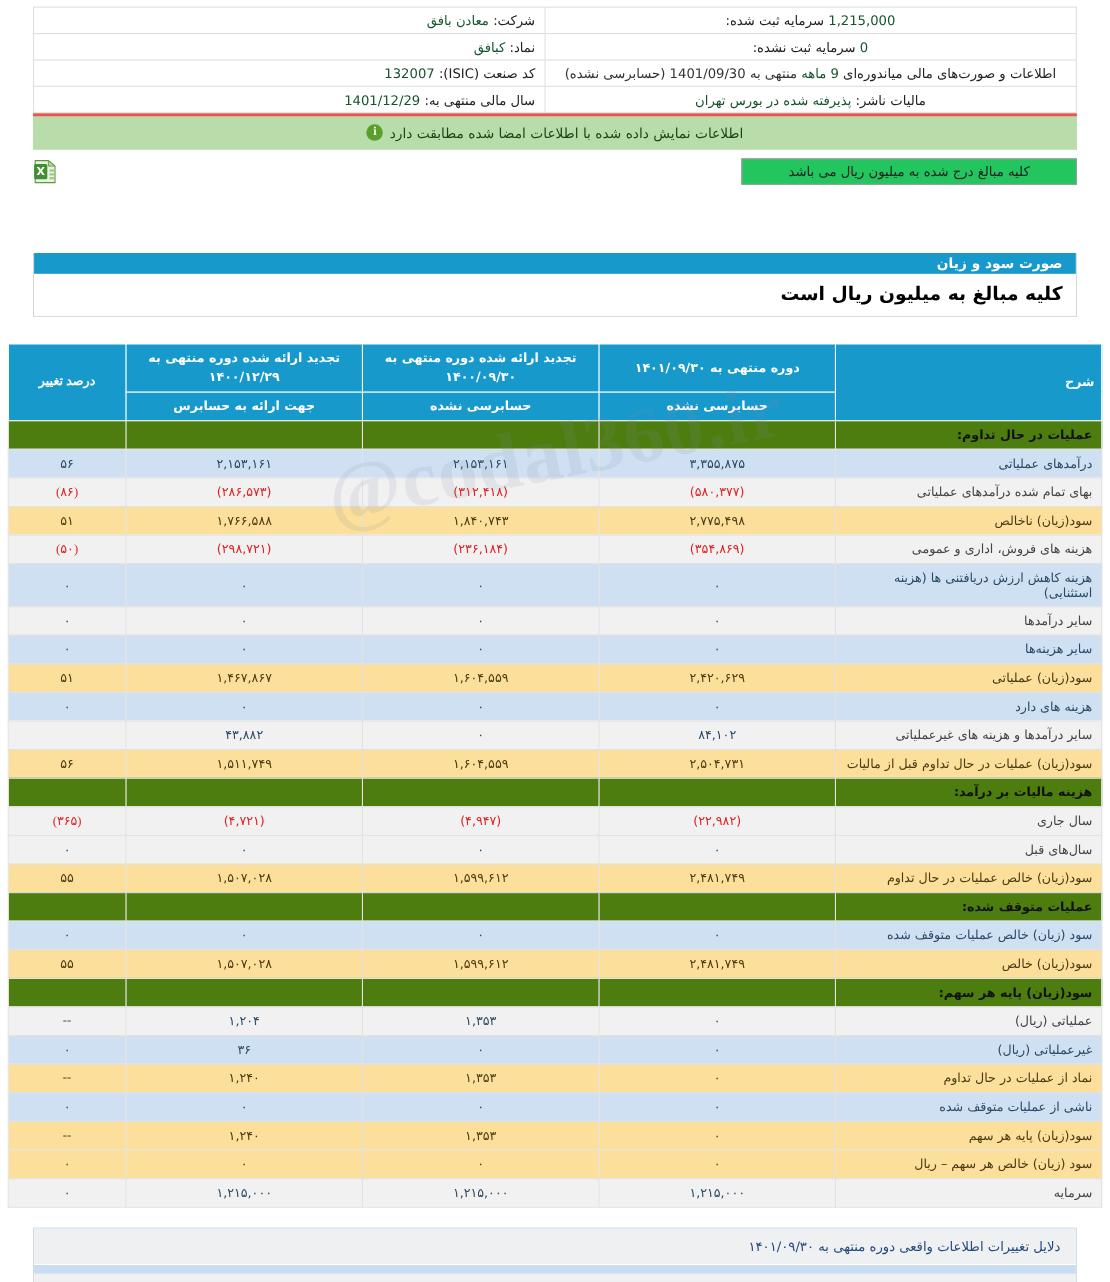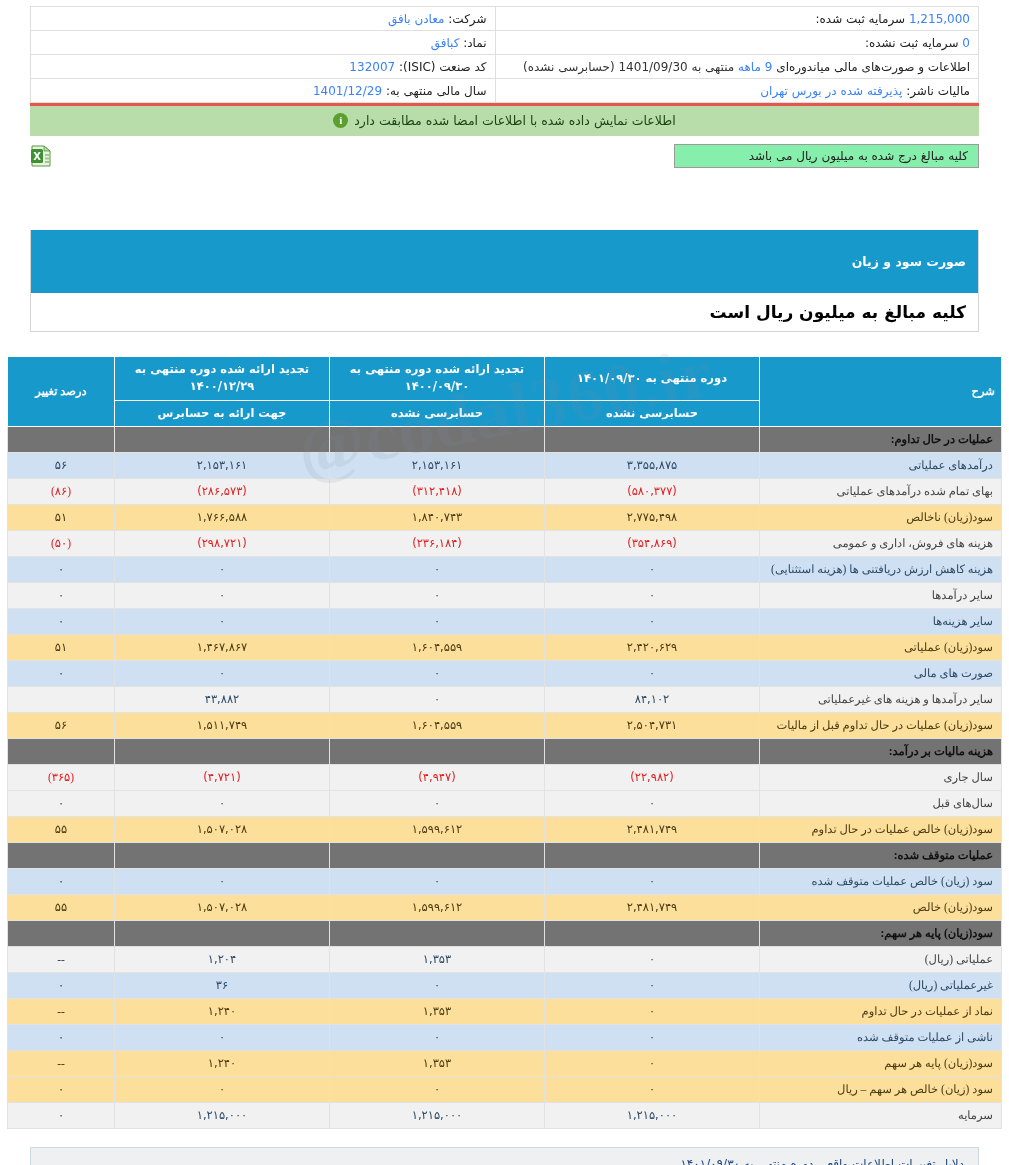--- a/index.html
+++ b/index.html
@@ -29,23 +29,23 @@
   }
   .ident-table td {
     border: 1px solid #dfdfdf;
     height: 24px;
     padding: 2px 8px;
     font-size: 12px;
     vertical-align: middle;
     background: #fff;
   }
   .ident-table td.right-cell { text-align: right; width: 49%; }
-  .ident-table td.left-cell  { text-align: right;  width: 51%; margin-top: 11px; }
+  .ident-table td.left-cell  { text-align: center;  width: 51%; margin-top: 11px; }
   .ident-label { color: #222; }
-  .ident-value { color: #3b82f6; }
+  .ident-value { color: #14532d; }
   .ident-value-dark { color: #333; }
 
   .redline {
     width: 949px;
     margin: 0 auto;
     height: 3px;
     background: #e8554d;
   }
 
   .notice-bar {
@@ -83,41 +83,41 @@
     justify-content: space-between;
     direction: rtl;
   }
   .excel-icon {
     width: 22px; height: 24px;
     position: relative;
     display: inline-block;
   }
   .units-box {
     border: 1px solid #9b9b9b;
-    background: #86efac;
+    background: #22c55e;
     padding: 4px 10px;
     font-size: 12px;
     color: #222;
     min-width: 305px;
-    text-align: right;
+    text-align: center;
   }
 
   
   .section-block {
     width: 949px;
     margin: 62px auto 0 auto;
     border: 1px solid #d5d5d5;
     border-top: none;
   }
   .section-title {
     background: #1799cc;
     color: #ffffff;
     font-weight: bold;
     font-size: 12.5px;
-    padding: 24px 12px;
+    padding: 2px 12px;
     text-align: right;
   }
   .section-sub {
     background: #fff;
     color: #000;
     font-weight: bold;
     font-size: 17px;
     padding: 9px 12px;
     text-align: right;
   }
@@ -140,29 +140,29 @@
     vertical-align: middle;
     line-height: 1.5;
   }
   .fin-table td {
     border: 1px solid #e2e2e2;
     padding: 5px 8px;
     font-size: 11.5px;
     height: 26px;
     vertical-align: middle;
   }
-  .col-desc   { width: 242px; text-align: right; font-family: Liberation Serif, serif; }
+  .col-desc   { width: 242px; text-align: right; }
   .col-num    { width: 215px; text-align: center; }
   .col-pct    { width: 107px; text-align: center; font-family: Liberation Serif, serif; }
 
   
   tr.r-blue  td { background: #cfe0f3; }
   tr.r-plain td { background: #f1f1f1; }
   tr.r-gold  td { background: #fcdf9a; }
-  tr.r-head  td { background: #737373; font-weight: bold; color: #111; }
+  tr.r-head  td { background: #4d7c0f; font-weight: bold; color: #111; }
 
   td.neg { color: #e02020; margin-left: 17px; }
   td.pos { color: #2b4a66; }
   td.desc-cell { color: #2b4a66; }
   tr.r-gold td.desc-cell,
   tr.r-gold td.pos { color: #4a3a12; }
   tr.r-plain td.desc-cell { color: #444; }
 
   .zero { font-size: 13px; }
 
@@ -356,21 +356,21 @@
           <td class="col-pct pos zero">۰</td>
         </tr>
         <tr class="r-gold">
           <td class="col-desc desc-cell">سود(زیان) عملیاتی</td>
           <td class="col-num pos">۲,۴۲۰,۶۲۹</td>
           <td class="col-num pos">۱,۶۰۴,۵۵۹</td>
           <td class="col-num pos">۱,۴۶۷,۸۶۷</td>
           <td class="col-pct pos">۵۱</td>
         </tr>
         <tr class="r-blue">
-          <td class="col-desc desc-cell">صورت های مالی</td>
+          <td class="col-desc desc-cell">هزینه های دارد</td>
           <td class="col-num pos zero">۰</td>
           <td class="col-num pos zero">۰</td>
           <td class="col-num pos zero">۰</td>
           <td class="col-pct pos zero">۰</td>
         </tr>
         <tr class="r-plain">
           <td class="col-desc desc-cell">سایر درآمدها و هزینه های غیرعملیاتی</td>
           <td class="col-num pos">۸۴,۱۰۲</td>
           <td class="col-num pos zero">۰</td>
           <td class="col-num pos">۴۳,۸۸۲</td>

